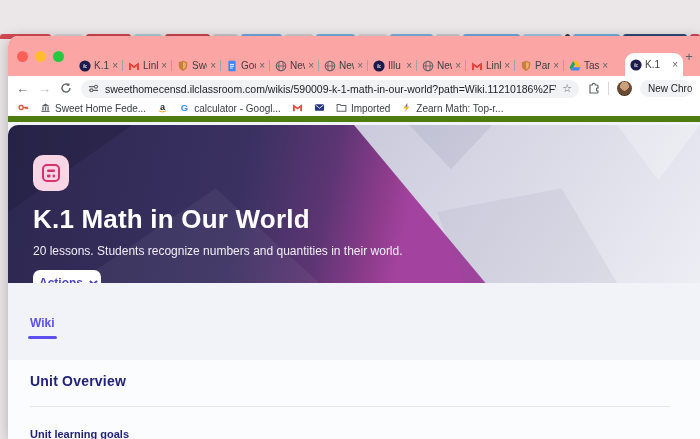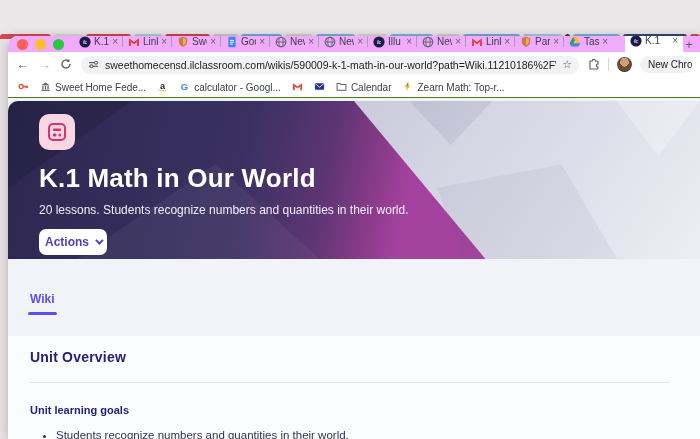--- a/index.html
+++ b/index.html
@@ -8,21 +8,21 @@
 
   
   .bg-strips { position:absolute; left:0; top:31px; height:8px; width:700px; display:flex; align-items:flex-end; gap:3px; }
   .bg-strips span { display:block; height:5px; border-radius:3px 3px 0 0; }
 
   
   .window { position:absolute; left:8px; top:36px; width:692px; height:403px;
             border-top-left-radius:10px; overflow:hidden; background:#fff;
             box-shadow:0 2px 14px rgba(0,0,0,.25); display:flex; flex-direction:column; }
 
-  .tabbar { height:16px; background:#f0abfc; display:flex; align-items:center; padding-left:9px; flex:none; }
+  .tabbar { height:40px; background:#fca5a5; display:flex; align-items:center; padding-left:9px; flex:none; }
   .lights { display:flex; gap:7px; margin-right:10px; }
   .light { width:11px; height:11px; border-radius:50%; }
   .tabs { display:flex; align-items:flex-end; height:100%; flex:1; min-width:0; }
   .tab { height:21px; display:flex; align-items:center; gap:3px; padding:0 5px; width:49px; flex:none;
          font-size:10px; color:#3d4043; position:relative; }
   .tab:not(.active)+.tab:not(.active)::before { content:""; position:absolute; left:-1px; top:5px; height:11px; width:1px; background:#9fa4aa; }
   .tab.active { background:#fff; border-radius:9px 9px 0 0; height:23px; width:58px; }
   .tab .lbl { flex:1; overflow:hidden; white-space:nowrap; }
   .tab .x { color:#5f6368; font-size:10px; flex:none; }
   .newtab { width:22px; text-align:center; font-size:13px; color:#5f6368; align-self:center; }
@@ -35,37 +35,37 @@
   .omnibox { flex:1; height:18px; background:#f0f2f4; border-radius:9px; display:flex; align-items:center;
              padding:0 7px; gap:6px; min-width:0; }
   .omnibox .url { flex:1; font-size:10.5px; color:#202124; white-space:nowrap; overflow:hidden; }
   .tool-right { display:flex; align-items:center; gap:8px; flex:none; }
   .vsep { width:1px; height:13px; background:#d5d8db; }
   .avatar { width:15px; height:15px; border-radius:50%; background:radial-gradient(circle at 50% 35%, #c9a07a 0 35%, #6b4a33 36% 70%, #3c2a1e 71%); }
   .chromepill { height:17px; background:#f0f2f4; border-radius:9px; font-size:10px; color:#202124;
                 display:flex; align-items:center; padding:0 8px; white-space:nowrap; overflow:hidden; max-width:52px; }
 
   .bookbar { height:21px; background:#fff; display:flex; align-items:center; gap:11px; padding:0 10px;
-             border-bottom:1px solid #4d7c0f; flex:none; overflow:hidden; }
+             border-bottom:6px solid #4d7c0f; flex:none; overflow:hidden; }
   .bm { display:flex; align-items:center; gap:4px; font-size:10px; color:#3c4043; white-space:nowrap; flex:none; }
   .bm svg { width:11px; height:11px; }
 
   
   .pagearea { flex:1; background:#f2f3f8; display:flex; flex-direction:column; overflow:hidden; }
 
   .banner { height:158px; margin-top:3px; position:relative; overflow:hidden; border-top-left-radius:10px; flex:none;
             background:linear-gradient(102deg,#2c2750 0%,#3a3161 34%,#5c3573 46%,#8f3c8d 54%,#a4439f 58%,#a4439f 100%); }
   .banner .facet { position:absolute; inset:0; }
   .f1 { clip-path:polygon(50% 0,100% 0,100% 100%,69% 100%); background:linear-gradient(125deg,#b4b4cc 0%,#cbcbdd 45%,#ededf4 100%); }
   .f2 { clip-path:polygon(58% 0,70% 0,64% 28%); background:rgba(90,90,130,.10); }
   .f3 { clip-path:polygon(62% 55%,80% 40%,88% 100%,66% 100%); background:rgba(90,90,130,.08); }
   .f4 { clip-path:polygon(88% 0,100% 0,94% 35%); background:rgba(255,255,255,.25); }
   .f5 { clip-path:polygon(10% 100%,30% 40%,45% 100%); background:rgba(255,255,255,.05); }
   .f6 { clip-path:polygon(0 0,18% 0,0 55%); background:rgba(0,0,0,.12); }
-  .banner-inner { position:absolute; left:25px; top:13px; right:0; color:#fff;margin-left:6px; }
+  .banner-inner { position:absolute; left:25px; top:30px; right:0; color:#fff; }
   .wikiicon { width:36px; height:36px; border-radius:10px; background:#f9d6e3; display:flex; align-items:center; justify-content:center; }
   .banner h1 { font-size:26px; letter-spacing:.2px; margin-top:13px; font-weight:bold; }
   .banner .sub { font-size:12px; margin-top:9px; color:#f2eef7; }
   .actions { margin-top:12px; width:68px; height:26px; background:#fff; border:none; border-radius:7px;
              color:#4c42c0; font-size:12px; font-weight:bold; display:flex; align-items:center; justify-content:center; gap:6px;
              font-family:"Liberation Sans", sans-serif; }
   .chev { width:6px; height:6px; border-right:2px solid #4c42c0; border-bottom:2px solid #4c42c0;
           transform:rotate(45deg) translateY(-2px); }
 
   .pagetabs { display:flex; gap:20px; padding:17px 0 0 22px; flex:none; }
@@ -311,21 +311,21 @@
         <div class="bm">
           <span><svg viewBox="0 0 12 12">
               <rect x="1" y="2.5" width="10" height="7" rx="1" fill="#27348b"></rect>
               <path d="M1.4 3 6 6.8 10.6 3" stroke="#fff" stroke-width="0.9" fill="none"></path>
             </svg></span>
         </div>
         <div class="bm">
           <span><svg viewBox="0 0 12 12">
               <path d="M1.2 2.6h3.2l1 1.2h5.4v6.4H1.2z" fill="none" stroke="#5f6368" stroke-width="1.1"></path>
             </svg></span>
-          <span>Calendar</span>
+          <span>Imported</span>
         </div>
         <div class="bm">
           <span><svg viewBox="0 0 12 12">
               <path d="M6.8 1 2.6 6.8h2.6L4.4 11l4.8-6H6.4z" fill="#f3b229"></path>
               <path d="M6.8 1 5 5h2z" fill="#3f6bd6"></path>
             </svg></span>
           <span>Zearn Math: Top-r...</span>
         </div>
       </div>
 

